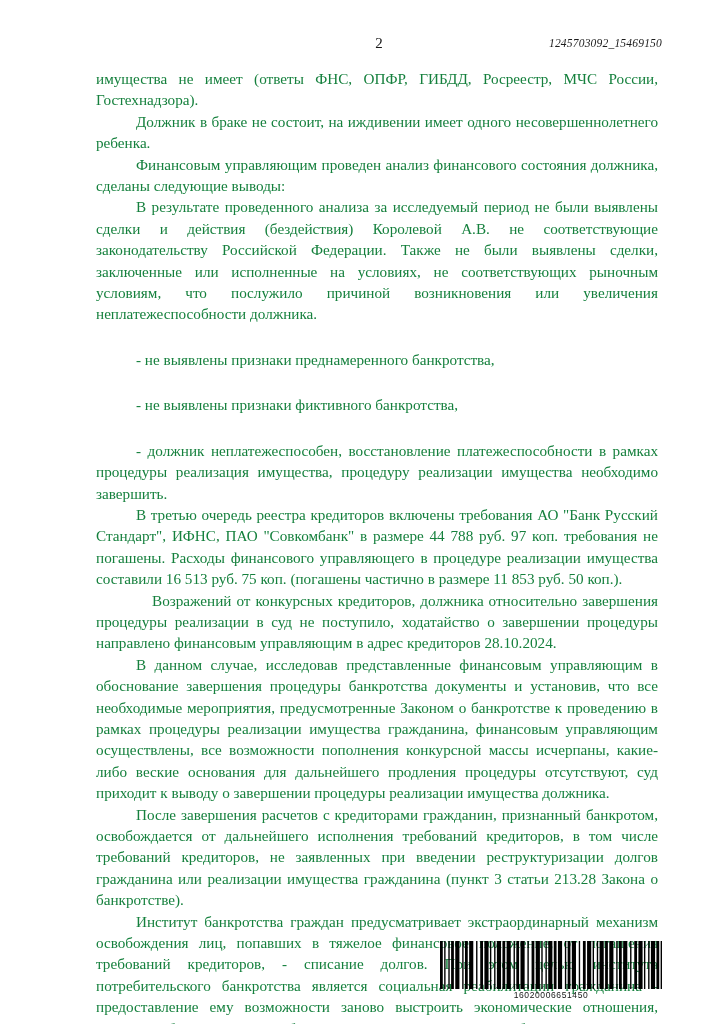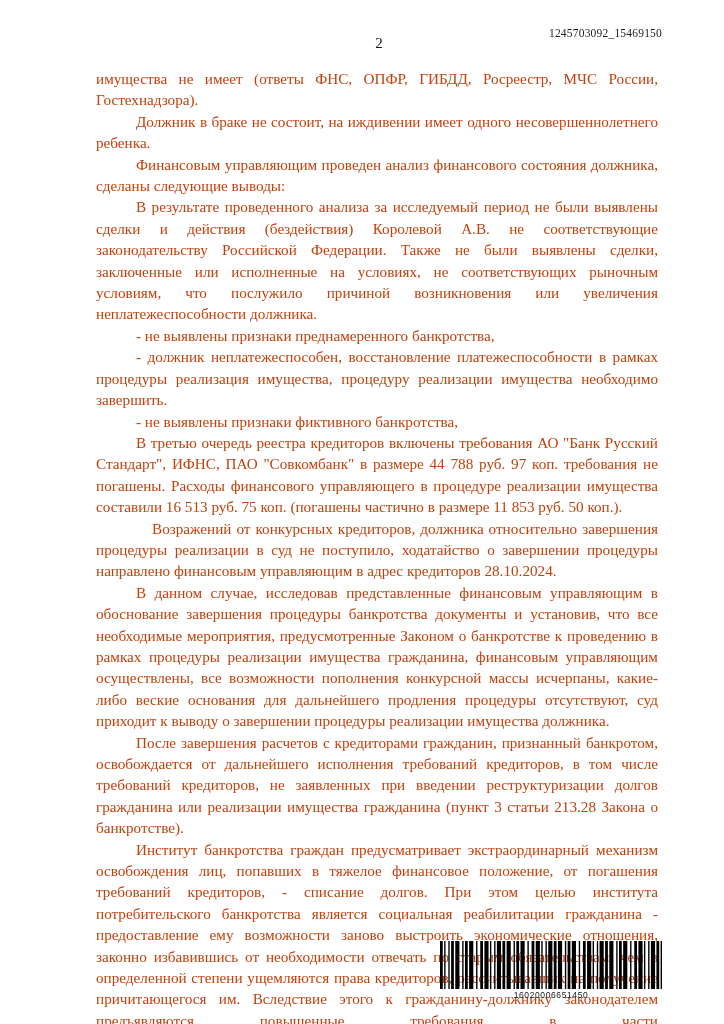--- a/index.html
+++ b/index.html
@@ -37,48 +37,50 @@
     left: 50%;
     transform: translateX(-50%);
     top: 36px;
     font-size: 15px;
     line-height: 1;
     color: #161616;
   }
   .doc-id {
     position: absolute;
     right: 0;
-    top: 28px;
+    top: 38px;
     font-size: 11.5px;
     letter-spacing: 0.2px;
     line-height: 1;
     color: #1c1c1c;
     white-space: nowrap;
+    font-style: italic;
   }
 
   
   .doc-body {
     margin: 0 66px 0 96px;
     padding-top: 26px;
   }
   p.para {
     margin: 0;
     text-align: justify;
     text-justify: inter-word;
     text-indent: 40px;
     font-size: 15.2px;
     line-height: 21.4px;
-    color: #c2410c;
+    color: #15803d;
     hyphens: none;
   }
   p.para.no-indent {
     text-indent: 0;
   }
   p.para.bullet {
     text-indent: 40px;
+    margin-top: 24px;
   }
   p.para.wide-indent {
     text-indent: 56px;
   }
   p.para:last-child {
     margin-bottom: 0;
   }
 
   
   p.para.stretch-last {
@@ -128,23 +130,23 @@
     <p class="para no-indent">имущества не имеет (ответы ФНС, ОПФР, ГИБДД, Росреестр, МЧС России, Гостехнадзора).</p>
 
     <p class="para">Должник в браке не состоит, на иждивении имеет одного несовершеннолетнего ребенка.</p>
 
     <p class="para">Финансовым управляющим проведен анализ финансового состояния должника, сделаны следующие выводы:</p>
 
     <p class="para">В результате проведенного анализа за исследуемый период не были выявлены сделки и действия (бездействия) Королевой А.В. не соответствующие законодательству Российской Федерации. Также не были выявлены сделки, заключенные или исполненные на условиях, не соответствующих рыночным условиям, что послужило причиной возникновения или увеличения неплатежеспособности должника.</p>
 
     <p class="para bullet">- не выявлены признаки преднамеренного банкротства,</p>
 
+    <p class="para bullet">- не выявлены признаки фиктивного банкротства,</p>
+
     <p class="para bullet">- должник неплатежеспособен, восстановление платежеспособности в рамках процедуры реализация имущества, процедуру реализации имущества необходимо завершить.</p>
-
-    <p class="para bullet">- не выявлены признаки фиктивного банкротства,</p>
 
 
 
     <p class="para">В третью очередь реестра кредиторов включены требования АО "Банк Русский Стандарт", ИФНС, ПАО "Совкомбанк" в размере 44 788 руб. 97 коп. требования не погашены. Расходы финансового управляющего в процедуре реализации имущества составили 16 513 руб. 75 коп. (погашены частично в размере 11 853 руб. 50 коп.).</p>
 
     <p class="para wide-indent">Возражений от конкурсных кредиторов, должника относительно завершения процедуры реализации в суд не поступило, ходатайство о завершении процедуры направлено финансовым управляющим в адрес кредиторов 28.10.2024.</p>
 
     <p class="para">В данном случае, исследовав представленные финансовым управляющим в обоснование завершения процедуры банкротства документы и установив, что все необходимые мероприятия, предусмотренные Законом о банкротстве к проведению в рамках процедуры реализации имущества гражданина, финансовым управляющим осуществлены, все возможности пополнения конкурсной массы исчерпаны, какие-либо веские основания для дальнейшего продления процедуры отсутствуют, суд приходит к выводу о завершении процедуры реализации имущества должника.</p>
 
     <p class="para">После завершения расчетов с кредиторами гражданин, признанный банкротом, освобождается от дальнейшего исполнения требований кредиторов, в том числе требований кредиторов, не заявленных при введении реструктуризации долгов гражданина или реализации имущества гражданина (пункт 3 статьи 213.28 Закона о банкротстве).</p>

